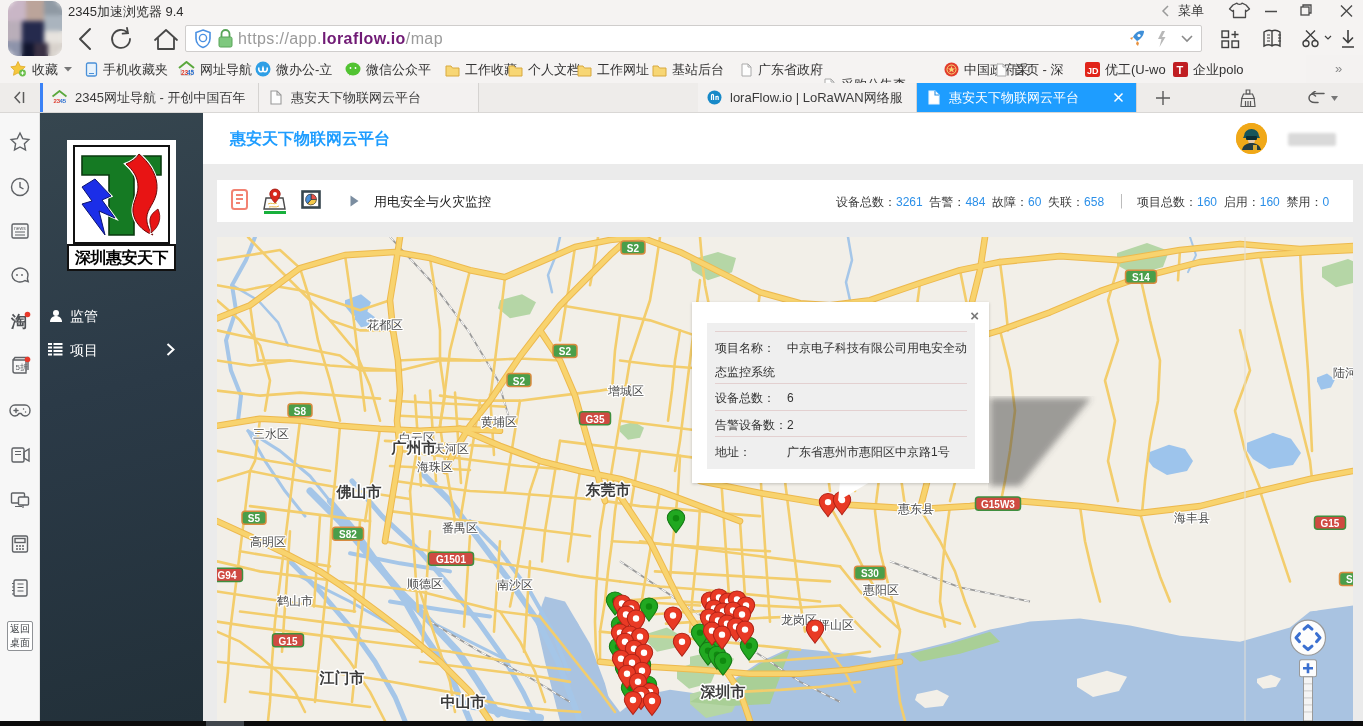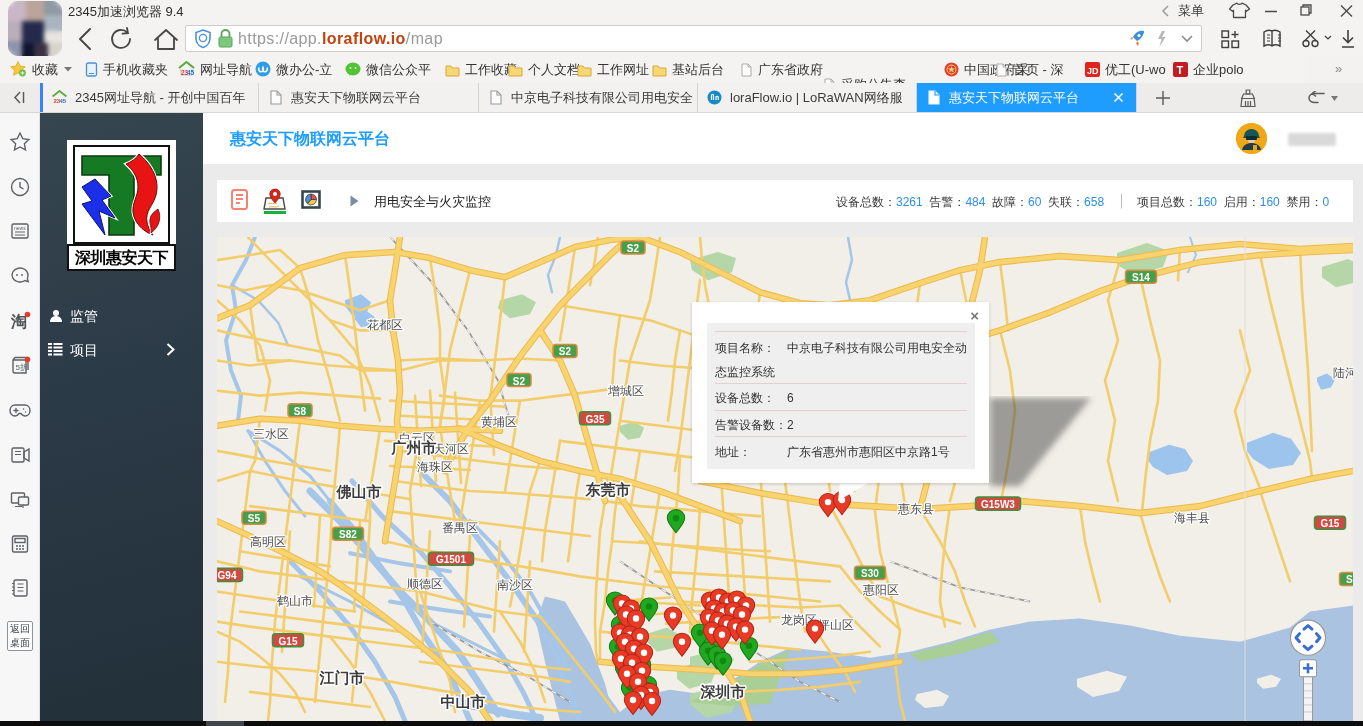--- a/index.html
+++ b/index.html
@@ -9,21 +9,21 @@
 
 #titlebar { left:0; top:0; width:1363px; height:22px; background:#f5f3f2; }
 #title-text { left:68px; top:3px; font-size:13px; color:#2e2e2e; }
 
 #avatar { left:8px; top:1px; width:54px; height:55px; border-radius:10px; overflow:hidden; z-index:50; }
 #avatar .px { position:absolute; }
 
 #addrrow { left:0; top:22px; width:1363px; height:33px; background:#f5f3f2; }
 #addrfield { left:185px; top:25px; width:1017px; height:27px; background:#fff; border:1px solid #cfcdcc; border-radius:2px; }
 .urltext { position:absolute; left:52px; top:4px; font-size:16px; color:#9a9a9a; letter-spacing:0.4px; }
-.urltext b { color:#c2410c; font-weight:bold; }
+.urltext b { color:#701a75; font-weight:bold; }
 
 #bmrow { left:0; top:55px; width:1306px; height:28px; background:#f5f3f2; }
 .bm { position:absolute; top:6px; font-size:13px; color:#333; white-space:nowrap; }
 .bm .ic { display:inline-block; vertical-align:-3px; margin-right:5px; }
 
 #tabrow { left:0; top:83px; width:1363px; height:30px; background:#eeecea; border-bottom:1px solid #d9d7d5; }
 .tab { position:absolute; top:0; height:29px; background:#f3f1f0; border-right:1px solid #d5d3d1; font-size:13px; color:#3a3a3a; line-height:29px; white-space:nowrap; overflow:hidden; padding-left:32px; }
 .tab.first { border-left:3px solid #3b82f6; }
 .tab.active { background:#1e9dff; color:#fff; }
 .tabic { position:absolute; left:9px; top:7px; width:15px; height:15px; }
@@ -206,24 +206,20 @@
     </svg>
 <div class="tab first" style="left:40px;width:219px;"><svg class="tabic" viewBox="0 0 15 15">
         <path d="M0.5,6.5 L7.5,1 L14.5,6.5" fill="none" stroke="#5aa83c" stroke-width="1.8"></path>
         <text x="1.5" y="13" font-size="6" font-weight="bold" fill="#e03c2d" font-family="Liberation Sans,sans-serif">23</text>
         <text x="7.5" y="13" font-size="6" font-weight="bold" fill="#2a6fd0" font-family="Liberation Sans,sans-serif">45</text>
       </svg>2345网址导航 - 开创中国百年</div>
 <div class="tab" style="left:259px;width:220px;"><svg class="tabic" viewBox="0 0 15 15">
         <path d="M3,1 h6 l4,4 v9 H3 Z" fill="#fdfdfd" stroke="#9a9a9a" stroke-width="1.1"></path>
         <path d="M9,1 v4 h4" fill="none" stroke="#9a9a9a" stroke-width="1.1"></path>
       </svg>惠安天下物联网云平台</div>
-<div class="tab" style="left:479px;width:219px;"><svg class="tabic" viewBox="0 0 15 15">
-        <path d="M3,1 h6 l4,4 v9 H3 Z" fill="#fdfdfd" stroke="#9a9a9a" stroke-width="1.1"></path>
-        <path d="M9,1 v4 h4" fill="none" stroke="#9a9a9a" stroke-width="1.1"></path>
-      </svg>中京电子科技有限公司用电安全</div>
 <div class="tab" style="left:698px;width:219px;"><svg class="tabic" viewBox="0 0 15 15">
         <circle cx="7.5" cy="7.5" r="7" fill="#1789c8"></circle>
         <path d="M4.5,10 V5.5 M4.5,5.5 c0,-1.5 2,-1.5 2,0 V10 M9,10 V6 m0,1.5 c0,-1.5 2.2,-1.8 2.2,0 V10" stroke="#fff" stroke-width="1.2" fill="none"></path>
       </svg>loraFlow.io | LoRaWAN网络服</div>
 <div class="tab active" style="left:917px;width:220px;"><svg class="tabic" viewBox="0 0 15 15">
         <path d="M3,1 h6 l4,4 v9 H3 Z" fill="#fff" stroke="#e8f4ff" stroke-width="1.1"></path>
         <path d="M9,1 v4 h4" fill="none" stroke="#2a8fe0" stroke-width="1.1"></path>
       </svg>惠安天下物联网云平台<svg style="position:absolute;right:12px;top:9px;" width="11" height="11" viewBox="0 0 11 11">
         <path d="M1.5,1.5 l8,8 M9.5,1.5 l-8,8" stroke="#fff" stroke-width="1.5"></path>
       </svg></div>

